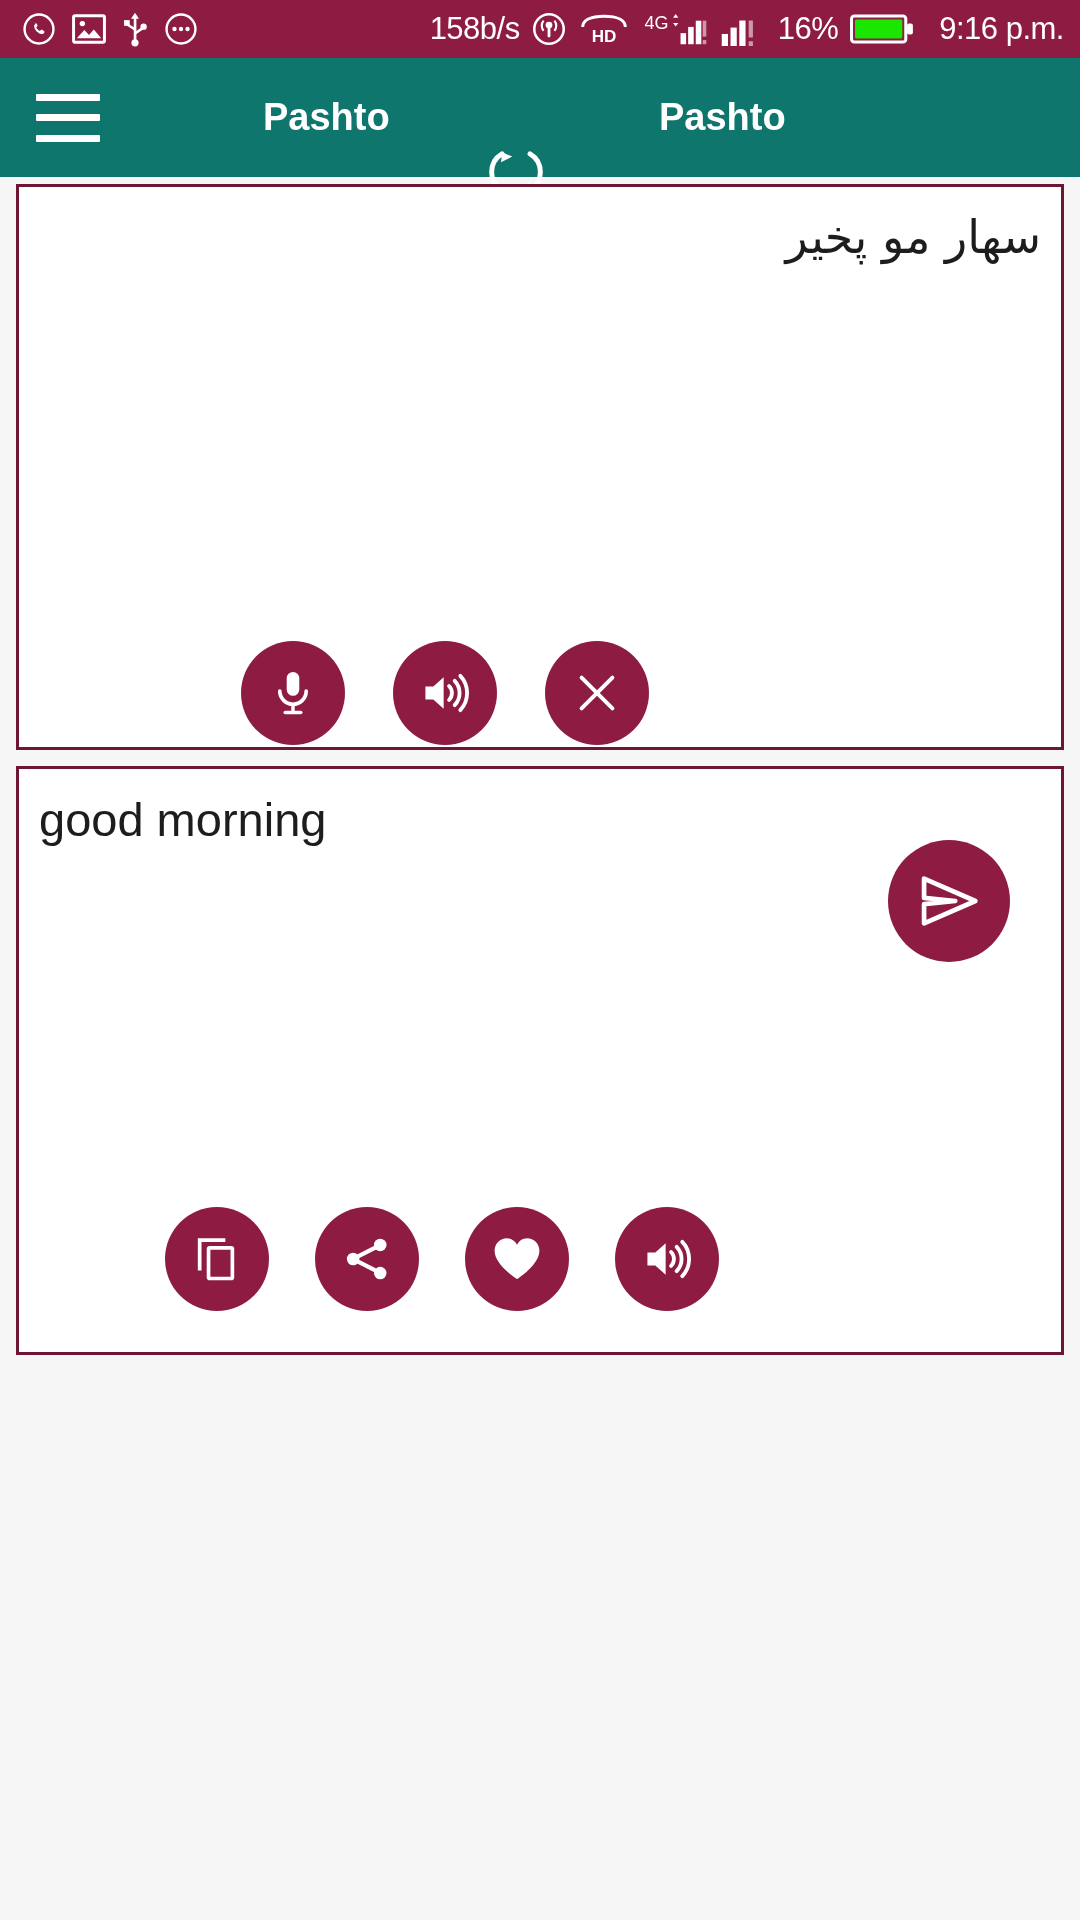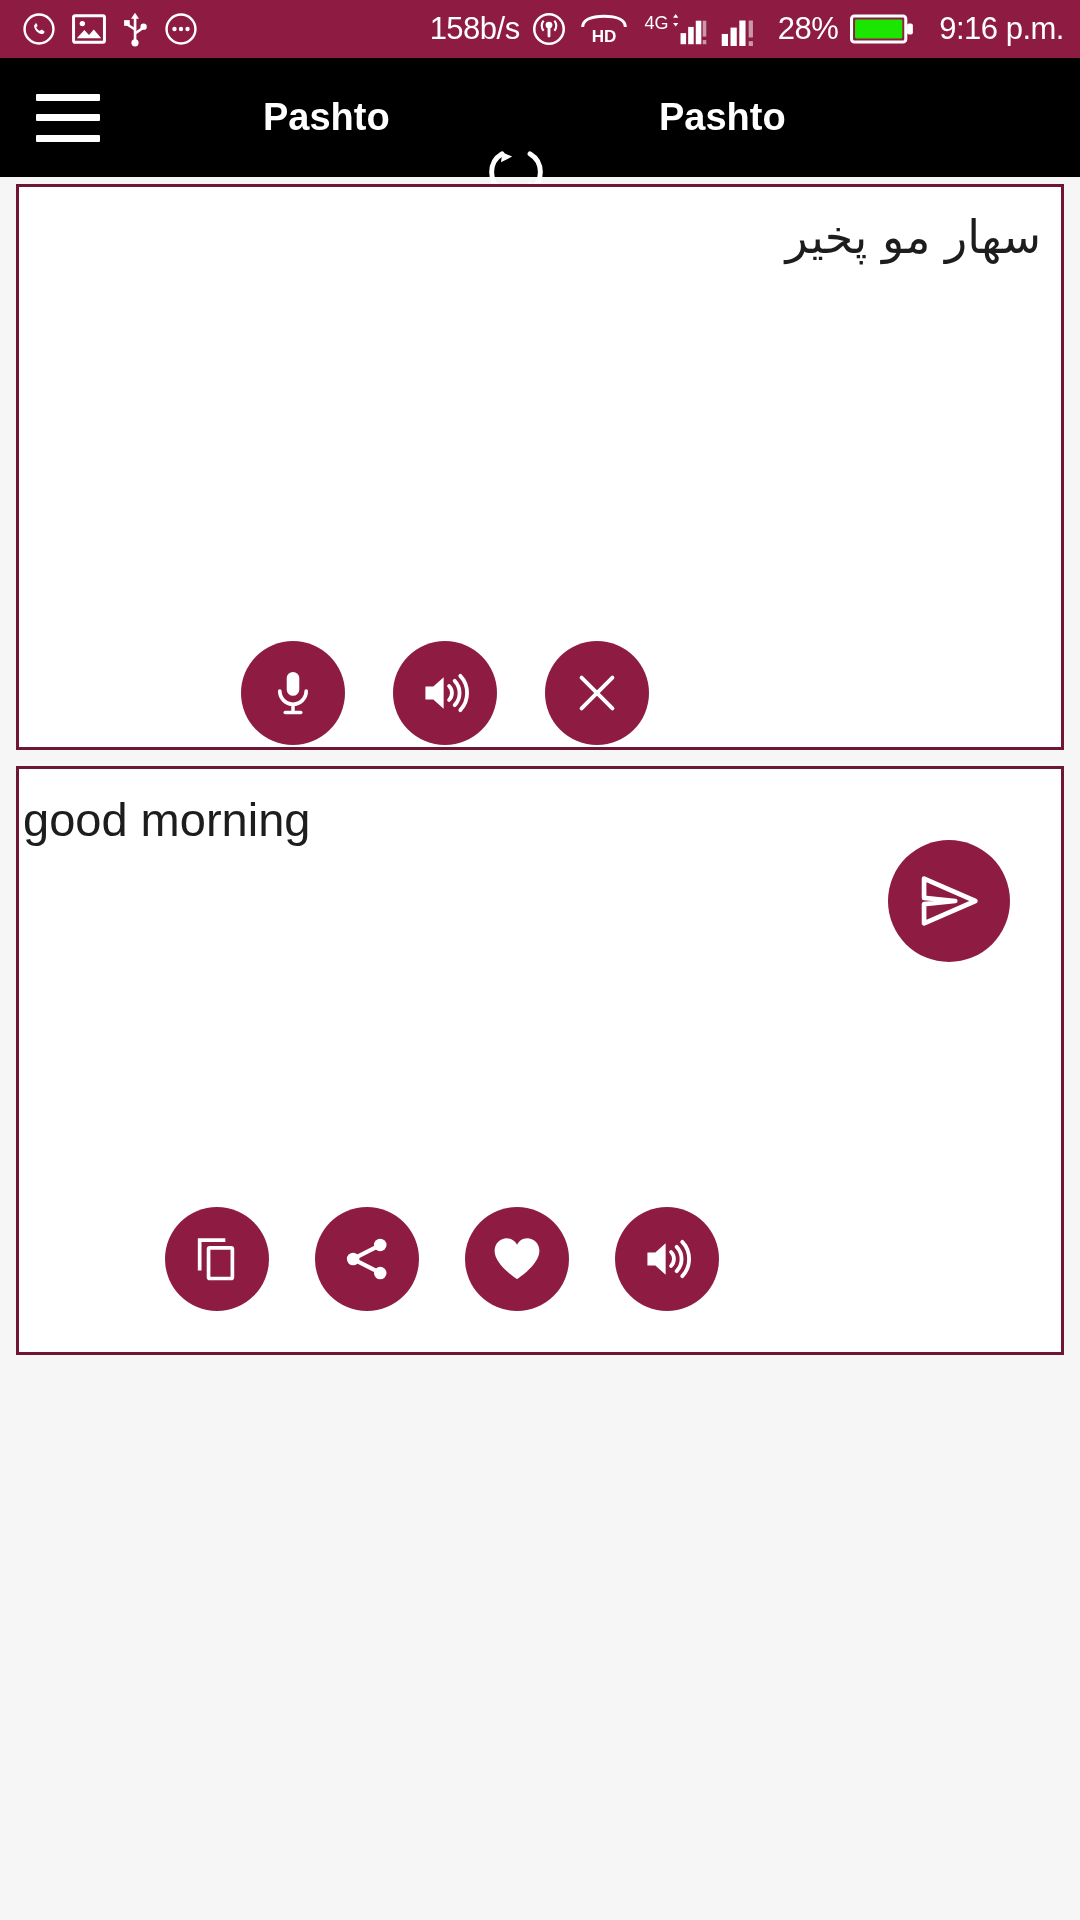--- a/index.html
+++ b/index.html
@@ -50,21 +50,21 @@
     color: #ffffff;
   }
   .status-text.pct { font-size: 31px; }
   .status-text.clock { font-size: 31px; margin-left: 13px; }
   .sicon { display: block; }
 
   
   .app-bar {
     position: relative;
     height: 119px;
-    background: #000000;
+    background: #0f766e;
     display: flex;
     align-items: center;
     color: #fff;
   }
   .hamburger {
     width: 64px;
     height: 48px;
     margin-left: 36px;
     display: flex;
     flex-direction: column;
@@ -102,21 +102,21 @@
     left: 16px;
     width: 1048px;
     background: #ffffff;
     border: 3px solid #6e1634;
   }
   #panel-source { top: 184px; height: 566px; }
   #panel-target { top: 766px; height: 589px; }
 
   .panel-text {
     position: absolute;
-    left: 4px;
+    left: 20px;
     right: 20px;
     top: 22px;
     font-size: 45px;
     line-height: 1.25;
     color: #1d1d1d;
   }
   .panel-text.rtl {
     direction: rtl;
     text-align: right;
     font-size: 46px;
@@ -252,21 +252,21 @@
       <span class="sicon">
         <svg width="46" height="34" viewBox="0 0 32 24">
           <rect x="1" y="15.5" width="4.4" height="8.5" fill="#fff"></rect>
           <rect x="7.2" y="11" width="4.4" height="13" fill="#fff"></rect>
           <rect x="13.4" y="6" width="4.4" height="18" fill="#fff"></rect>
           <rect x="20" y="6" width="3" height="12" fill="#fff" opacity="0.55"></rect>
           <rect x="20" y="20.6" width="3" height="3.4" fill="#fff" opacity="0.55"></rect>
         </svg>
       </span>
 
-      <span class="status-text pct">28%</span>
+      <span class="status-text pct">16%</span>
 
       <span class="sicon">
         <svg width="64" height="34" viewBox="0 0 46 24">
           <rect x="1.1" y="2.6" width="39" height="18.8" rx="2" fill="none" stroke="#fff" stroke-width="2.2"></rect>
           <rect x="3.6" y="5.2" width="34" height="13.6" rx="1" fill="#1ae600"></rect>
           <rect x="41" y="8" width="4.2" height="8" rx="1.4" fill="#fff"></rect>
         </svg>
       </span>
 
       <span class="status-text clock">9:16 p.m.</span>

